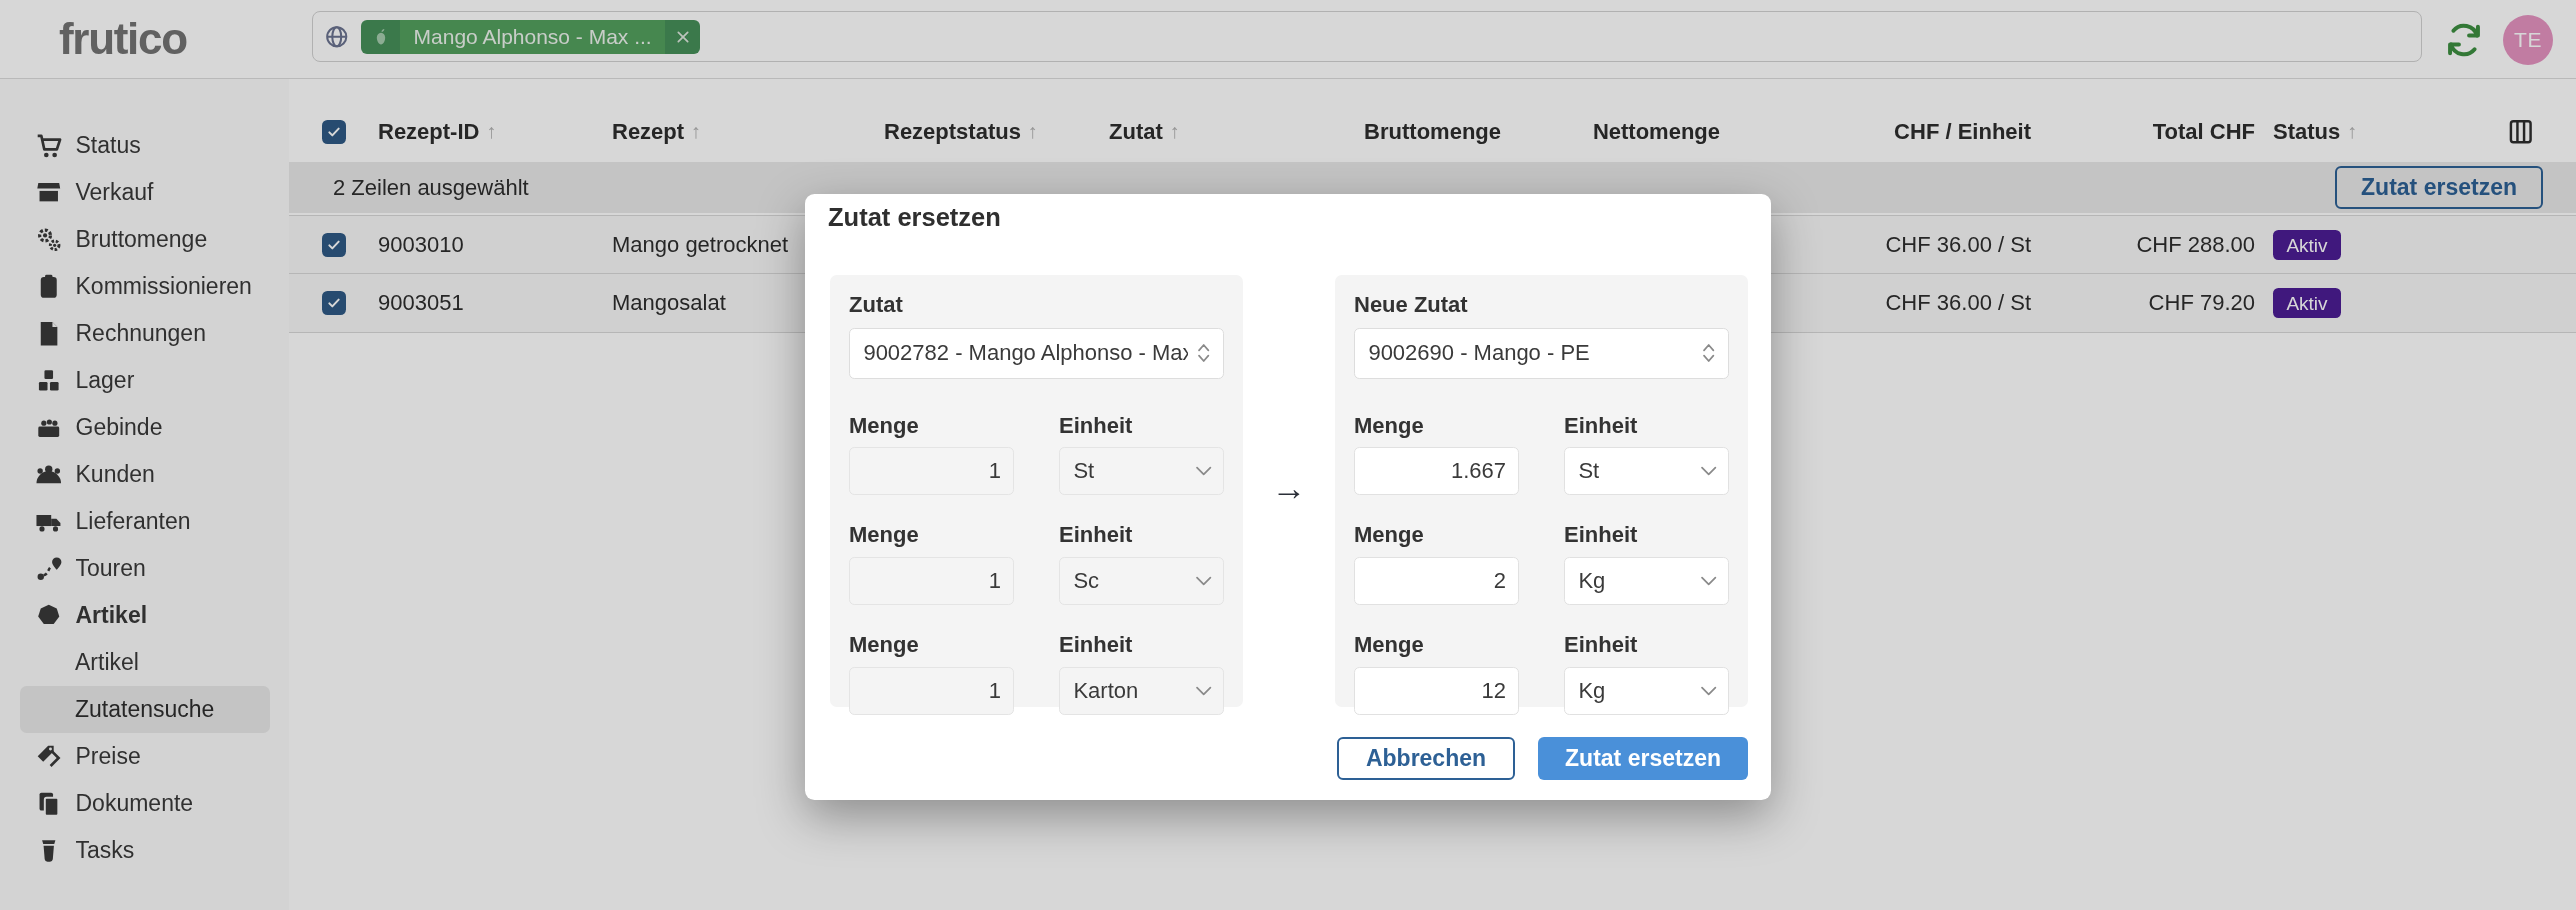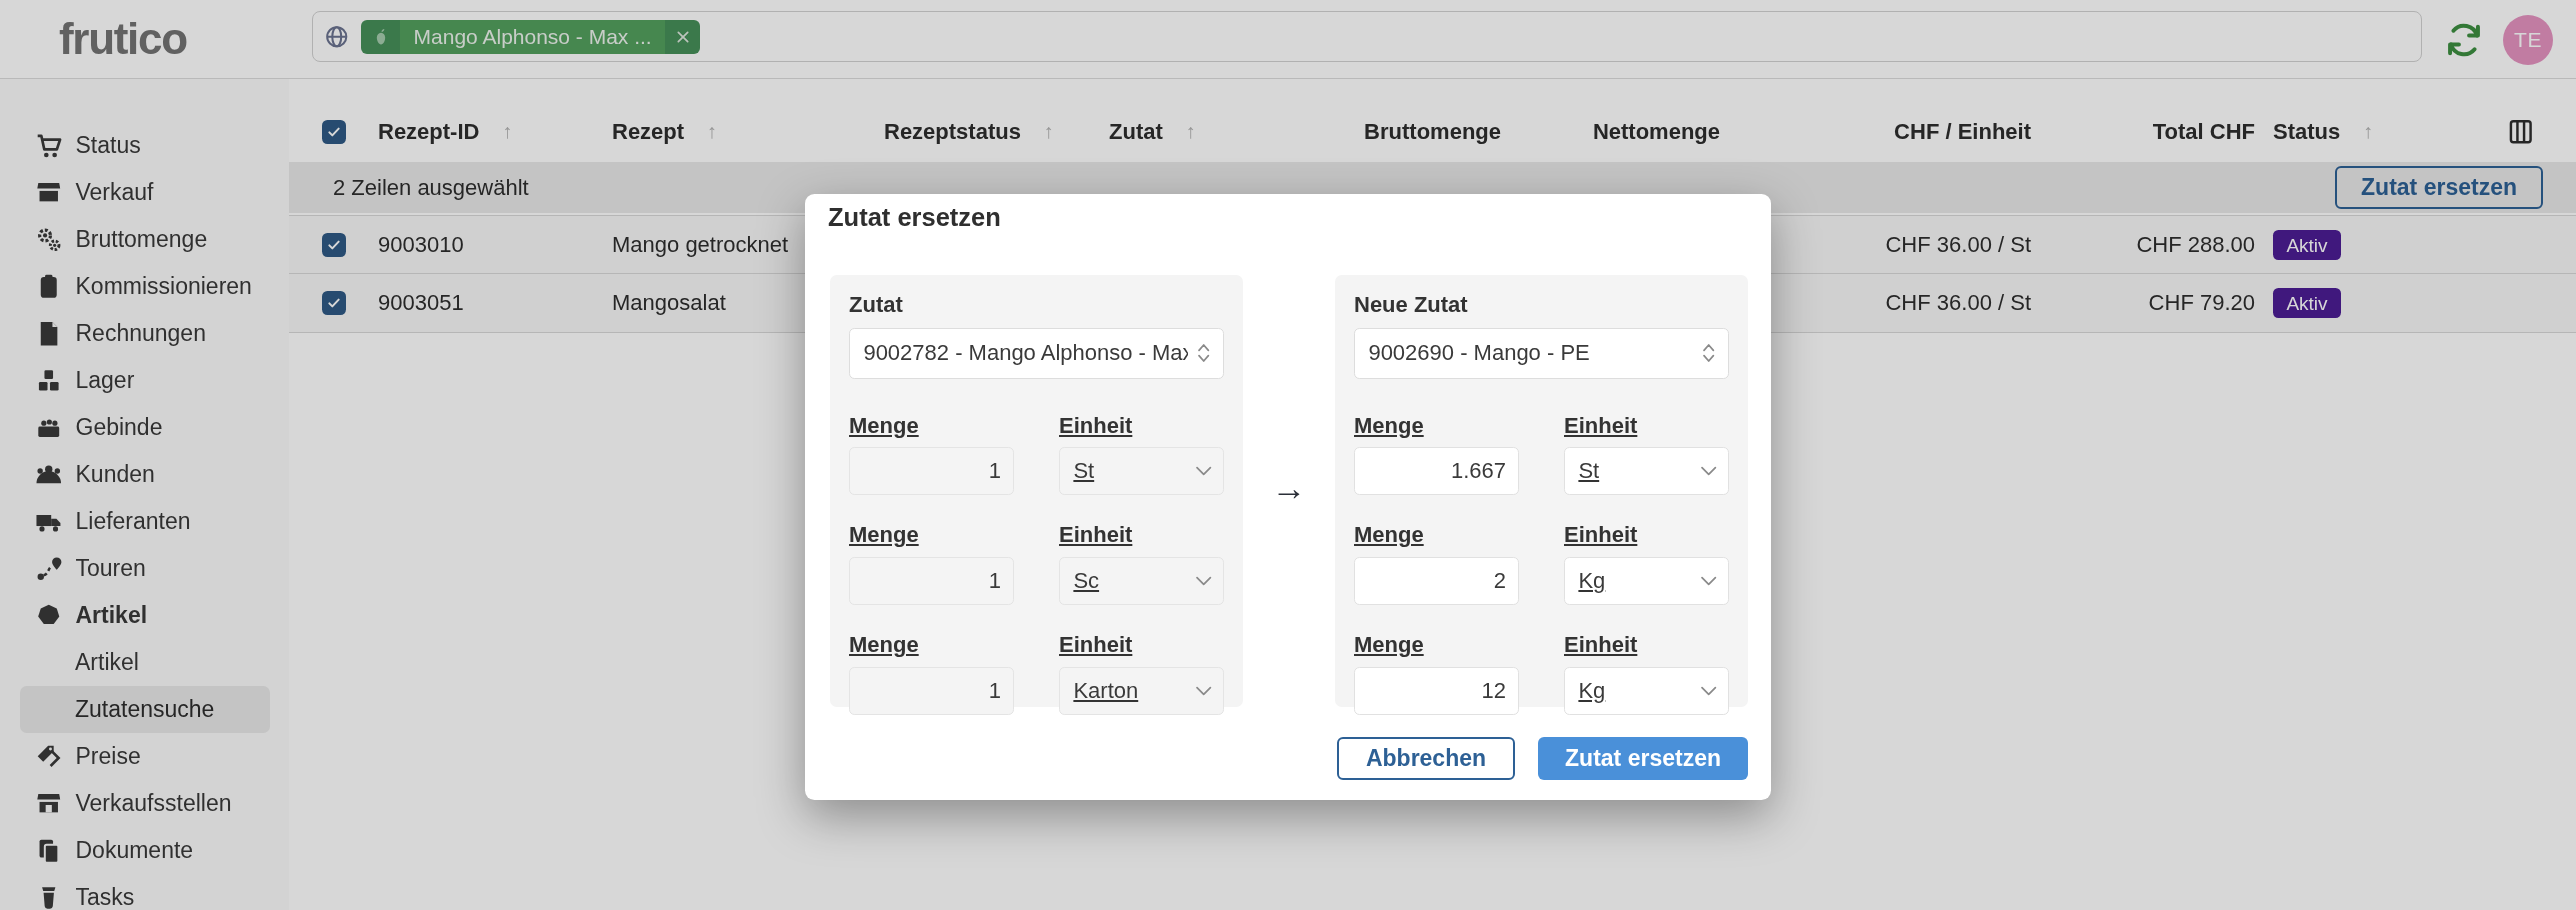--- a/index.html
+++ b/index.html
@@ -24,21 +24,21 @@
   .sb-item{height:47px;display:flex;align-items:center;padding-left:34px;box-sizing:border-box;font-size:23px;color:#3a3a3a;cursor:pointer;}
   .sb-item .ic{width:29.5px;height:29.5px;margin-right:12px;flex:0 0 auto;}
   .sb-item.parent{font-weight:700;}
   .sb-item.sub{padding-left:75px;}
   .sb-item.active{background:#e9e9e9;border-radius:6.7px;margin:0 19px 0 20px;padding-left:55px;font-weight:400;color:#2e2e2e;}
   svg.solid{fill:#3a3a3a;}
 
   
   .main{position:absolute;left:289px;top:79px;right:0;bottom:0;background:#fff;}
   .thead{position:absolute;left:0;top:29.5px;width:2287px;height:46px;}
-  .th{position:absolute;top:0;height:46px;display:flex;align-items:center;font-size:22px;font-weight:700;color:#2e2e2e;white-space:nowrap;cursor:pointer;gap:16px;}
+  .th{position:absolute;top:0;height:46px;display:flex;align-items:center;font-size:22px;font-weight:700;color:#2e2e2e;white-space:nowrap;cursor:pointer;}
   .th .arrow,.sortarrow{font-size:20px;color:#b3b3b3;margin-left:6.7px;font-weight:400;}
   .right{justify-content:flex-end;}
   .checkbox{width:24px;height:24px;border-radius:5.4px;background:#2f5a85;display:flex;align-items:center;justify-content:center;cursor:pointer;}
   .toolbar{position:absolute;left:0;top:83px;width:2287px;height:51px;background:#e9e9e9;display:flex;align-items:center;}
   .toolbar .sel-text{margin-left:44px;font-size:22px;color:#2e2e2e;}
   .btn-outline-sm{position:absolute;right:33px;top:4px;height:43px;padding:0 24px;border:2px solid #2d6095;border-radius:6px;background:transparent;color:#2d6095;font-size:23px;font-weight:700;display:flex;align-items:center;cursor:pointer;box-sizing:border-box;}
   .trow{position:absolute;left:0;width:2287px;height:59px;border-bottom:1.3px solid #d8d8d8;background:#f7f7f7;box-sizing:border-box;}
   .trow.first{border-top:1.3px solid #d8d8d8;}
   .td{position:absolute;top:0;height:58px;display:flex;align-items:center;font-size:22px;color:#2e2e2e;white-space:nowrap;}
   .badge{background:#4c1d95;color:#fff;font-size:19px;padding:5.4px 13.4px;border-radius:5.4px;line-height:1;}
@@ -52,21 +52,21 @@
   
   .dim{position:absolute;inset:0;background:rgba(0,0,0,0.155);z-index:40;pointer-events:none;}
   .modal{position:absolute;left:805px;top:194px;width:966px;height:606px;background:#fff;border-radius:9.4px;box-shadow:0 16px 47px rgba(0,0,0,0.35);z-index:50;}
   .modal-title{position:absolute;left:23px;top:9.4px;font-size:25.5px;font-weight:600;color:#2f2f2f;}
   .panel{position:absolute;top:81px;width:413px;height:432px;background:#f4f4f4;border-radius:6.7px;box-sizing:border-box;padding:17.4px 19px;}
   .panel.left{left:25px;} .panel.right{left:530px;}
   .plabel{font-size:22px;font-weight:700;color:#333;margin-bottom:9.4px;}
   .pselect{height:51px;border:1.3px solid #ddd;border-radius:5.4px;background:#fff;display:flex;align-items:center;box-sizing:border-box;padding:0 35px 0 13.4px;position:relative;margin-bottom:34px;cursor:pointer;}
   .pselect .val{font-size:22px;color:#3a3a3a;white-space:nowrap;overflow:hidden;}
   .chev{position:absolute;right:10.7px;top:50%;transform:translateY(-50%);}
-  .frow{display:flex;gap:45px;margin-bottom:27px;text-decoration:underline;}
+  .frow{display:flex;gap:45px;margin-bottom:27px;}
   .fcol{flex:1;min-width:0;}
   .flabel{font-size:22px;font-weight:700;color:#333;margin-bottom:8.7px;}
   .finput{width:100%;height:48px;border:1.3px solid #e1e1e1;border-radius:5.4px;box-sizing:border-box;font-size:22px;color:#3a3a3a;text-align:right;padding:0 12px;font-family:"Liberation Sans",sans-serif;outline:none;}
   .fselect{height:48px;border:1.3px solid #e1e1e1;border-radius:5.4px;box-sizing:border-box;display:flex;align-items:center;padding:0 29.5px 0 13.4px;position:relative;font-size:22px;color:#3a3a3a;cursor:pointer;}
   .gray .finput,.gray.fselect{background:#f4f4f4;border-color:#e4e4e4;}
   .white .finput,.white.fselect{background:#fff;}
   .modal-arrow{position:absolute;left:462px;top:274px;width:44px;text-align:center;font-size:35px;color:#2b2f38;}
   .modal-footer{position:absolute;right:23px;bottom:20px;display:flex;gap:23px;}
   .btn-cancel{height:43px;padding:0 27px;background:#fff;border:2px solid #2d6095;color:#2d6095;border-radius:6px;font-size:23px;font-weight:700;display:flex;align-items:center;cursor:pointer;box-sizing:border-box;}
   .btn-primary{height:43px;padding:0 27px;background:#4a90d9;border:none;color:#fff;border-radius:6px;font-size:23px;font-weight:700;display:flex;align-items:center;cursor:pointer;}
@@ -227,28 +227,20 @@
 
     <div class="sb-item">
       <svg class="ic" viewBox="0 0 24 24">
           <path fill="#3a3a3a" d="M3 11.5L11.5 3H16v4.5L7.5 16z"></path>
           <circle cx="13.4" cy="5.7" r="1.2" fill="#fbfbfb"></circle>
           <path fill="none" stroke="#3a3a3a" stroke-width="2.2" d="M13.5 19.5l6.5-6.5-5.8-5.8"></path>
         </svg>
       <span>Preise</span>
     </div>
 
-    <div class="sb-item">
-      <svg class="ic solid" viewBox="0 0 24 24">
-          <path d="M3.5 4h17l.8 4.5H2.7z"></path>
-          <path d="M4.5 10.5h15V19h-15z"></path>
-          <rect x="9.5" y="13" width="5" height="6" fill="#fbfbfb"></rect>
-        </svg>
-      <span>Verkaufsstellen</span>
-    </div>
 
     <div class="sb-item">
       <svg class="ic solid" viewBox="0 0 24 24">
           <rect x="4.5" y="3" width="11" height="14.5" rx="1.5"></rect>
           <rect x="8.8" y="7.2" width="11" height="14.5" rx="1.5" stroke="#fbfbfb" stroke-width="1.6"></rect>
         </svg>
       <span>Dokumente</span>
     </div>
 
     <div class="sb-item">

